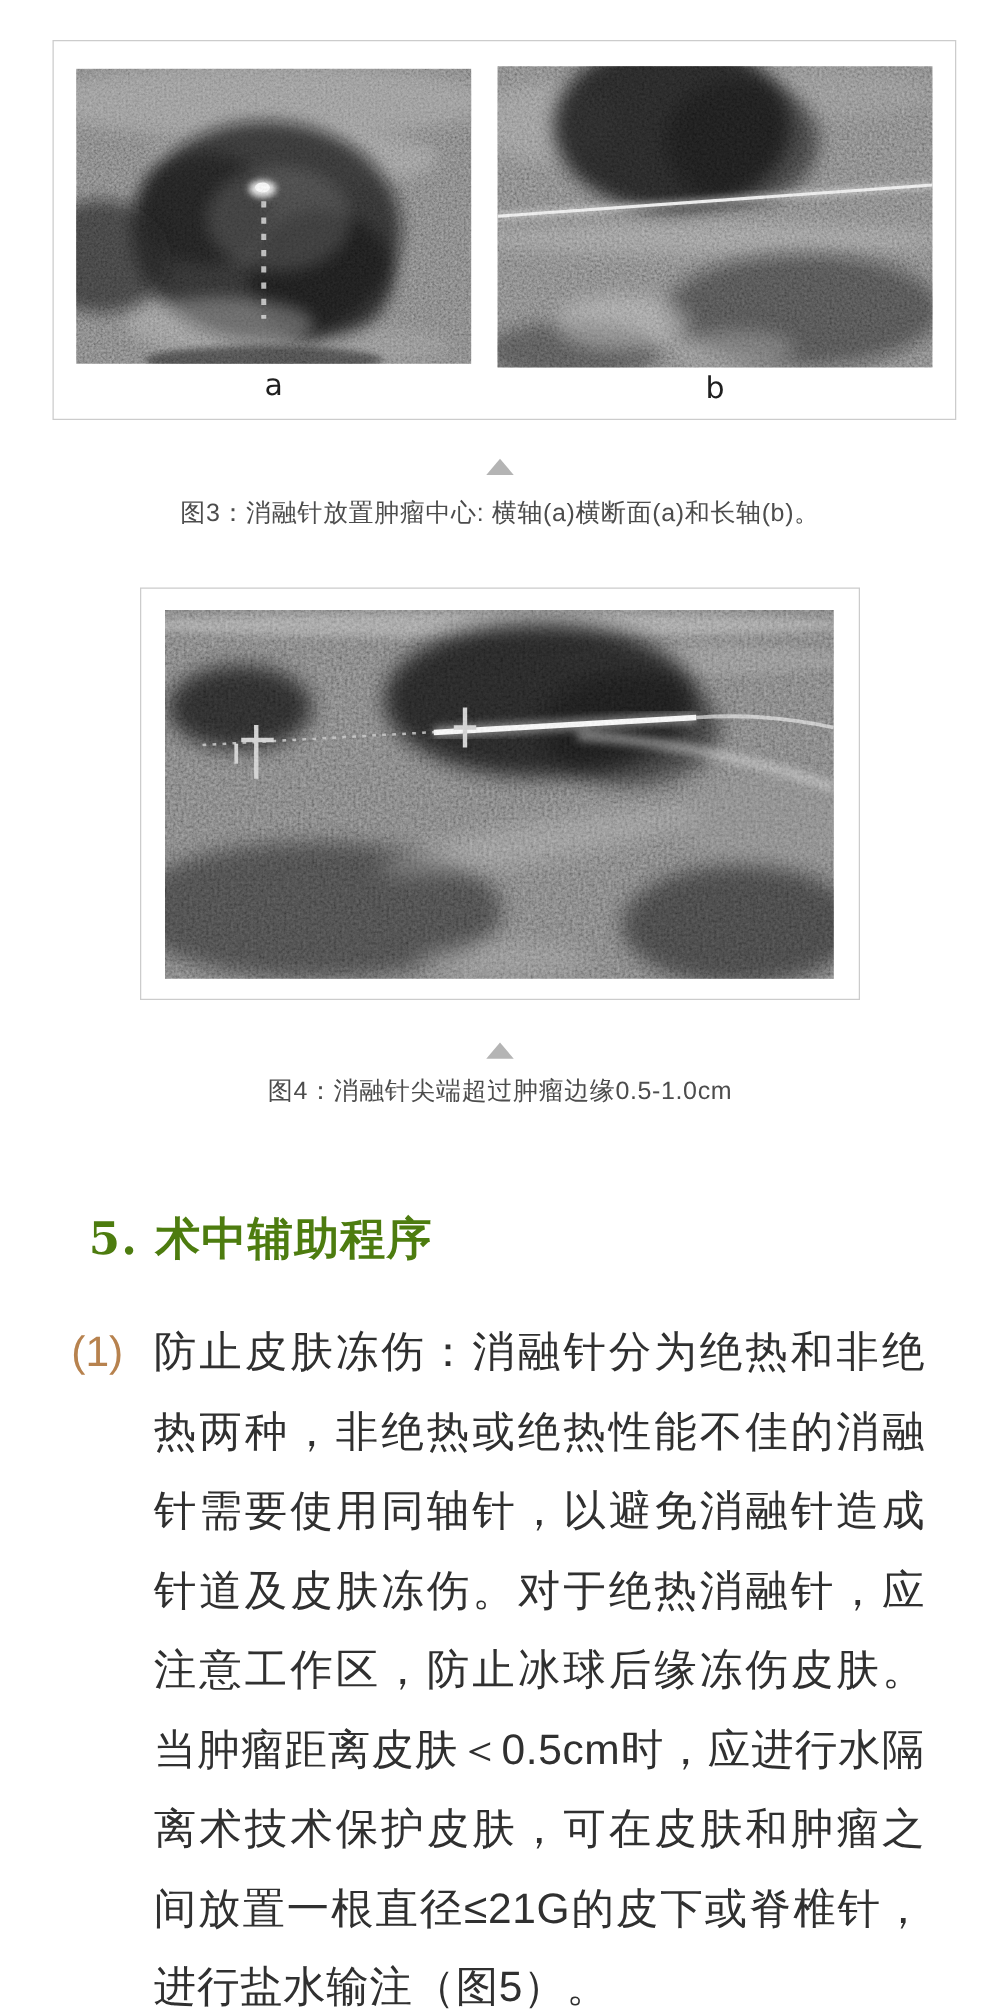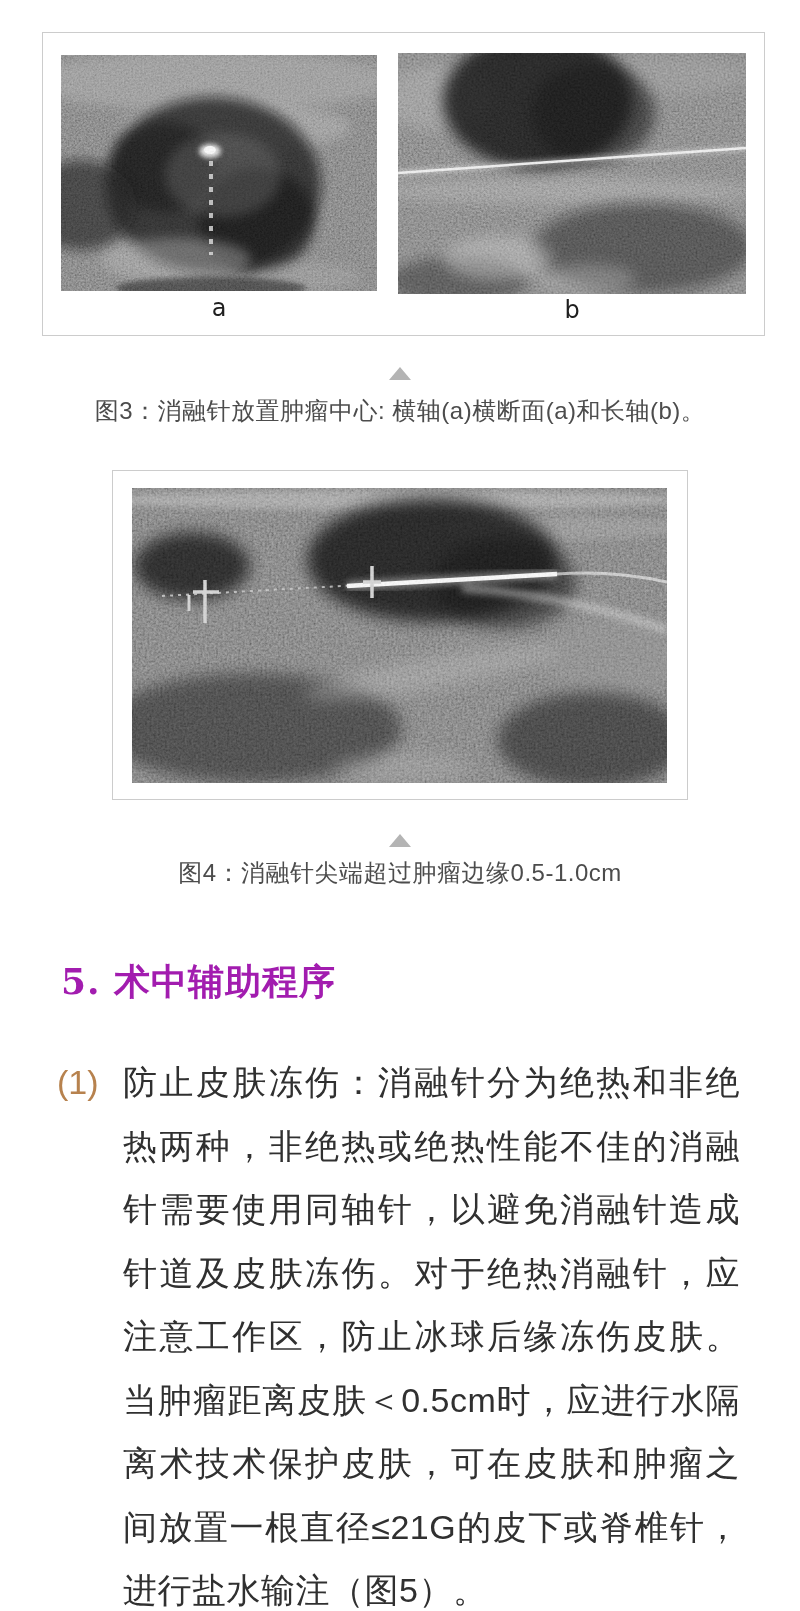--- a/index.html
+++ b/index.html
@@ -27,21 +27,21 @@
   .tri{
     position:absolute;width:0;height:0;left:389px;
     border-left:11px solid transparent;border-right:11px solid transparent;
     border-bottom:13px solid #b4b4b4;
   }
   .tri1{top:367px;}
   .tri2{top:834px;}
   
   .caption{
     position:absolute;left:0;width:800px;text-align:center;
-    font-size:24px;line-height:30px;color:#4c4c4c;letter-spacing:0.5px;
+    font-size:20px;line-height:30px;color:#4c4c4c;letter-spacing:0.5px;
   }
   .caption1{top:396px;}
   .caption2{top:858px;text-align:center;}
   
   .sec-heading{
     position:absolute;left:57px;top:955px;width:700px;
     font-family:"DejaVu Serif","Liberation Serif",serif;
     font-size:36px;line-height:44px;font-weight:bold;color:#b7875a;
     letter-spacing:1px;
   }
@@ -177,18 +177,18 @@
       <line x1="240" y1="78" x2="240" y2="110"></line>
       <line x1="231" y1="94" x2="249" y2="94"></line>
     </g>
     <rect width="535" height="295" filter="url(#nzC)" opacity="0.15"></rect>
   </svg>
 </div>
 
 <div class="tri tri2"></div>
 <div class="caption caption2">图4：消融针尖端超过肿瘤边缘0.5-1.0cm</div>
 
-<h2 class="sec-heading" style="margin: 4px; color: #a21caf;">5. 术中辅助程序</h2>
+<h2 class="sec-heading" style="margin: 14px; color: #4d7c0f;">5. 术中辅助程序</h2>
 
 <div class="para">
   <span class="para-marker" style="color: rgb(183, 130, 78);">(1)</span>
   <div class="para-text">防止皮肤冻伤：消融针分为绝热和非绝热两种，非绝热或绝热性能不佳的消融针需要使用同轴针，以避免消融针造成针道及皮肤冻伤。对于绝热消融针，应注意工作区，防止冰球后缘冻伤皮肤。当肿瘤距离皮肤＜0.5cm时，应进行水隔离术技术保护皮肤，可在皮肤和肿瘤之间放置一根直径≤21G的皮下或脊椎针，进行盐水输注（图5）。</div>
 </div>
 
 </body></html>

